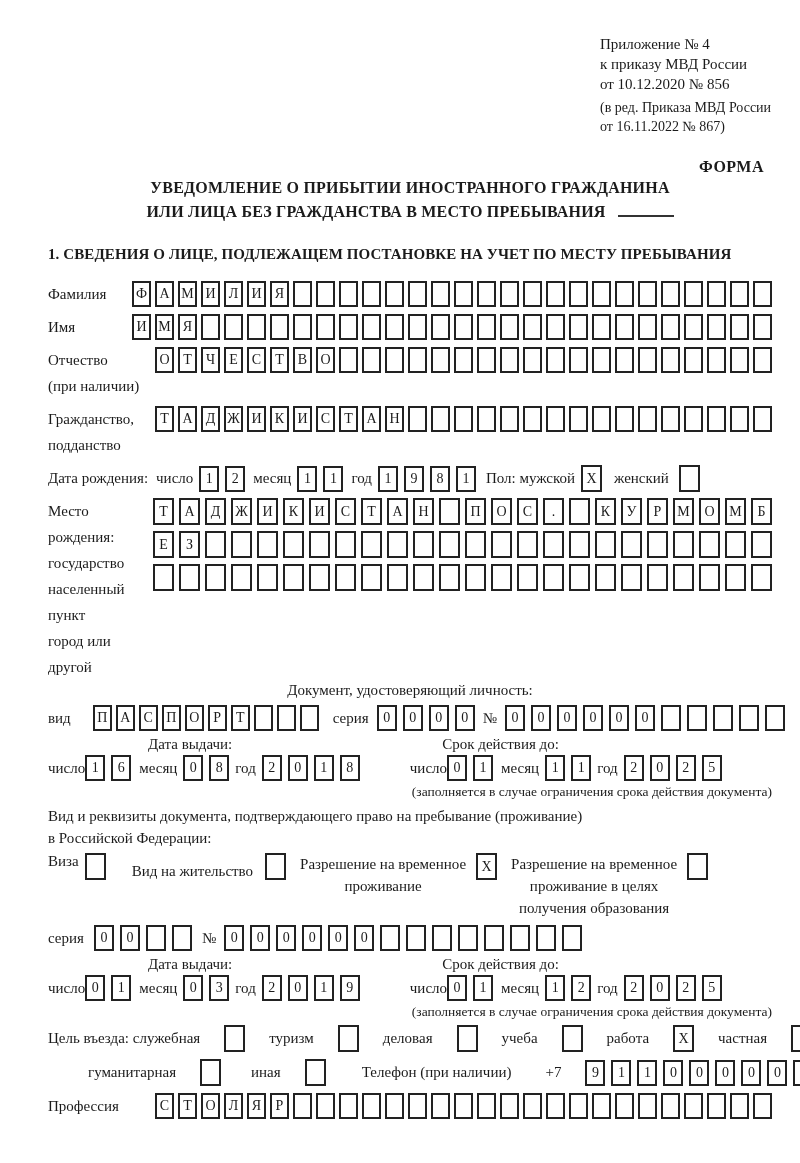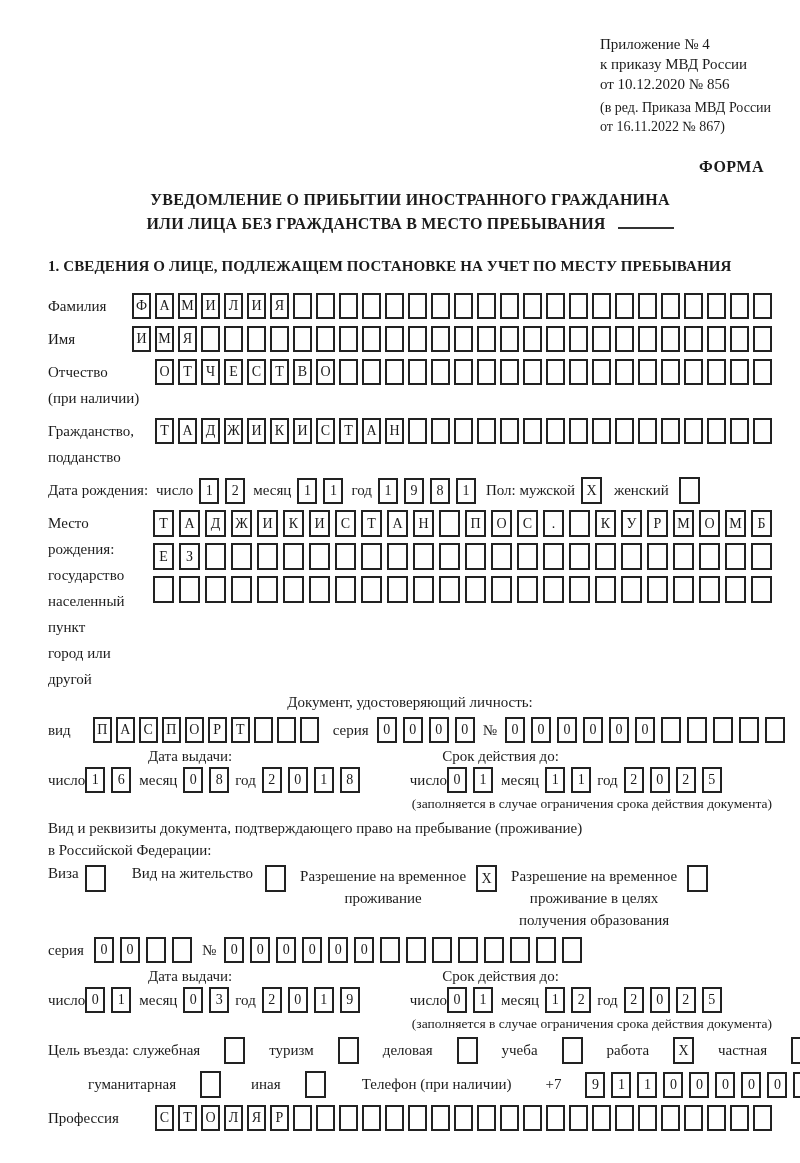--- a/index.html
+++ b/index.html
@@ -4,21 +4,21 @@
 <style>
   * { margin:0; padding:0; box-sizing:border-box; }
   html,body { background:#ffffff; }
   body { font-family:"Liberation Serif","DejaVu Serif",serif; color:#1b1b1b; }
   .page { position:relative; width:800px; height:1163px; background:#fff; padding:34px 28px 0 48px; overflow:hidden; }
 
   .appendix { margin-left:552px; font-size:15px; line-height:20px; }
   .edition  { margin-left:552px; font-size:14px; line-height:19px; margin-top:4px; }
   .form-label { text-align:right; padding-right:8px; margin-top:22px; font-weight:bold; font-size:16px; letter-spacing:.5px; }
 
-  .title { text-align:center; font-weight:bold; font-size:16px; line-height:24px; margin-top:12px; letter-spacing:.2px; }
+  .title { text-align:center; font-weight:bold; font-size:16px; line-height:24px; letter-spacing:.2px; }
   .uline { display:inline-block; width:56px; border-bottom:2px solid #333; margin-left:12px; }
   .section-heading { margin-top:22px; font-weight:bold; font-size:15px; letter-spacing:.1px; }
 
   .rows { margin-top:18px; }
   .row { display:flex; align-items:center; margin-bottom:7px; }
   .row.top { align-items:flex-start; }
   .lbl { font-size:15px; white-space:nowrap; }
   .lbl2 { font-size:15px; line-height:20px; }
 
   .cells { display:flex; gap:4px; }
@@ -418,21 +418,21 @@
     <div class="intro">Вид и реквизиты документа, подтверждающего право на пребывание (проживание)</div>
     <div class="intro">в Российской Федерации:</div>
 
     <div class="permits">
       <div class="permit-item">
         <span class="lbl">Виза</span>
         <div class="cells cb ml6">
             <span class="cell"></span>
           </div>
       </div>
-      <div class="permit-item" style="margin-left:26px;">
+      <div class="permit-item" style="margin-left:26px;align-items:flex-end;">
         <span class="lbl">Вид на жительство</span>
         <div class="cells cb ml12">
             <span class="cell"></span>
           </div>
       </div>
       <div class="permit-item" style="margin-left:14px;">
         <div class="permit-text">
           <div>Разрешение на временное</div>
           <div>проживание</div>
         </div>

